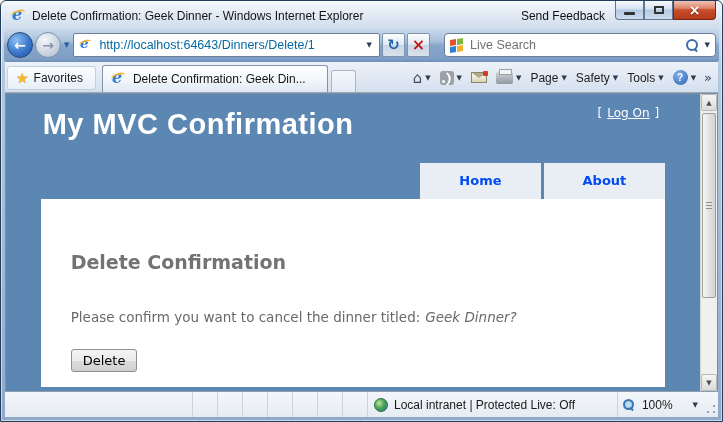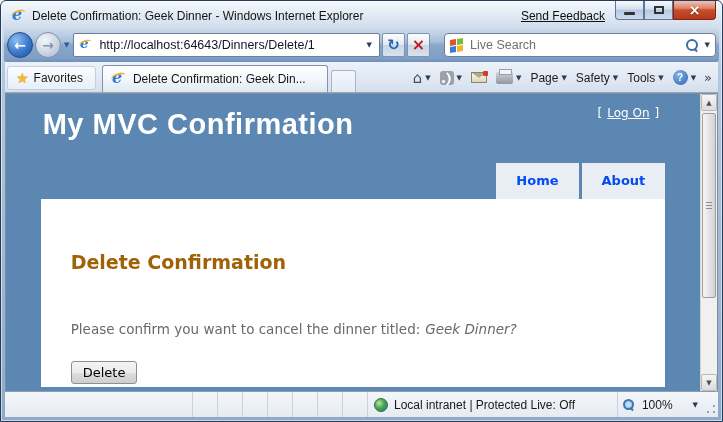--- a/index.html
+++ b/index.html
@@ -11,21 +11,21 @@
     padding:0 4px 4px 4px;
     display:flex; flex-direction:column;
     overflow:hidden;
     box-shadow:inset 0 0 0 1px rgba(255,255,255,.55);
   }
 
   
   .titlebar { height:27px; display:flex; align-items:center; padding:2px 2px 0 6px; }
   .win-title { font-size:12px; color:#141414; margin-left:5px; white-space:nowrap; }
   .tb-spacer { flex:1; }
-  .send-feedback { font-size:12px; color:#10100f; text-decoration:underline; margin-right:10px; cursor:pointer; white-space:nowrap;}
+  .send-feedback { font-size:12px; color:#10100f; margin-right:10px; cursor:pointer; white-space:nowrap;}
   .win-controls { display:flex; align-self:flex-start; margin-top:-2px; }
   .win-btn {
     width:29px; height:19px; border:1px solid #5f7591; border-top:none;
     background:linear-gradient(180deg,#f7fafd 0%,#d3e1f1 45%,#b3c9e2 50%,#cddcee 100%);
     display:flex; align-items:center; justify-content:center; cursor:pointer;
   }
   .win-btn.min { border-radius:0 0 0 4px; }
   .win-btn.close {
     width:43px; border-radius:0 0 4px 0;
     background:linear-gradient(180deg,#efc1b4 0%,#dd8469 40%,#c94c2b 50%,#b53a1c 100%);
@@ -55,21 +55,21 @@
   }
   .nav-circle.back { background:radial-gradient(circle at 35% 30%,#8cc0f0 0%,#3a77cc 55%,#1d4fa0 100%); color:#fff; }
   .nav-circle.fwd { background:radial-gradient(circle at 35% 30%,#f4f7fa 0%,#ccd6e2 55%,#a9b8c8 100%); color:#8795a6; border-color:#7f92ab; margin-left:2px;}
   .nav-chevron { margin:0 4px 0 3px; cursor:pointer; }
 
   .address-bar {
     flex:1; height:24px; background:#fff; border:1px solid #6c7f99; border-radius:2px;
     display:flex; align-items:center; padding:0 4px; cursor:text; min-width:0;
   }
   .addr-icon { transform:scale(.85); }
-  .addr-url { flex:1; font-size:12.5px; color:#0f172a; margin-left:5px; white-space:nowrap; overflow:hidden; }
+  .addr-url { flex:1; font-size:12.5px; color:#0369a1; margin-left:5px; white-space:nowrap; overflow:hidden; }
   .addr-caret { padding:0 3px; cursor:pointer; }
   .nav-btn {
     width:23px; height:24px; margin-left:2px; border:1px solid #7e93ad; border-radius:2px;
     background:linear-gradient(180deg,#fdfefe,#dfe8f1 50%,#c8d6e4 51%,#d8e2ec);
     display:flex; align-items:center; justify-content:center; cursor:pointer;
     font-family:"DejaVu Sans",sans-serif;
   }
   .refresh-glyph { color:#2565b0; font-size:15px; font-weight:bold; line-height:15px;}
   .stop-glyph { color:#c01818; font-size:16px; font-weight:bold; line-height:16px;}
 
@@ -130,28 +130,28 @@
     border:1px solid #7e8da0; border-bottom:none; overflow:hidden;
   }
   .page-area { position:absolute; left:0; top:0; right:17px; bottom:0; }
   .page { width:90%; height:100%; margin:0 auto; display:flex; flex-direction:column; position:relative; font-family:"DejaVu Sans",sans-serif; }
   .site-header { position:relative; height:105px; flex:0 0 auto; }
   .site-title { position:absolute; left:2px; top:14px; color:#fff; font:bold 29px "Liberation Sans",sans-serif; letter-spacing:0.5px; }
   .logon { position:absolute; right:6px; top:12px; color:#fff; font-size:12px; display:flex; gap:5px; }
   .logon a { color:#fff; text-decoration:underline; cursor:pointer; }
   .menu { position:absolute; right:0; bottom:0; display:flex; gap:3px; }
   .menu-item {
-    display:block; padding:0 20px; line-height:36px; font-size:13px; font-weight:bold;
+    display:block; padding:0 39px; line-height:36px; font-size:13px; font-weight:bold;
     color:#034af3; background:#e8eef4; text-decoration:none; cursor:pointer;
   }
   .main {
     background:#fff; flex:1; margin-bottom:4px; padding:26px 30px 10px 30px; overflow:hidden;
   }
-  .main h2 { margin:26px 0 0 0; font:bold 19px "DejaVu Sans",sans-serif; color:#a16207; }
-  .confirm-line { margin-top:48px; font-size:13.5px; color:#696969; }
+  .main h2 { margin:26px 0 0 0; font:bold 19px "DejaVu Sans",sans-serif; color:#737373; }
+  .confirm-line { margin-top:36px; font-size:13.5px; color:#696969; }
   .confirm-line em { font-style:italic; margin-left:5px; }
   .delete-btn {
     margin-top:24px; font:13px "DejaVu Sans",sans-serif; color:#000;
     padding:3px 11px; border:1px solid #8e8f8f; border-radius:3px;
     background:linear-gradient(180deg,#f4f4f4,#ebebeb 50%,#dddddd 51%,#cfcfcf);
     cursor:pointer;
   }
 
   
   .scrollbar { position:absolute; right:0; top:0; bottom:0; width:17px; background:#f0f0f0; border-left:1px solid #d5d5d5; display:flex; flex-direction:column; }

